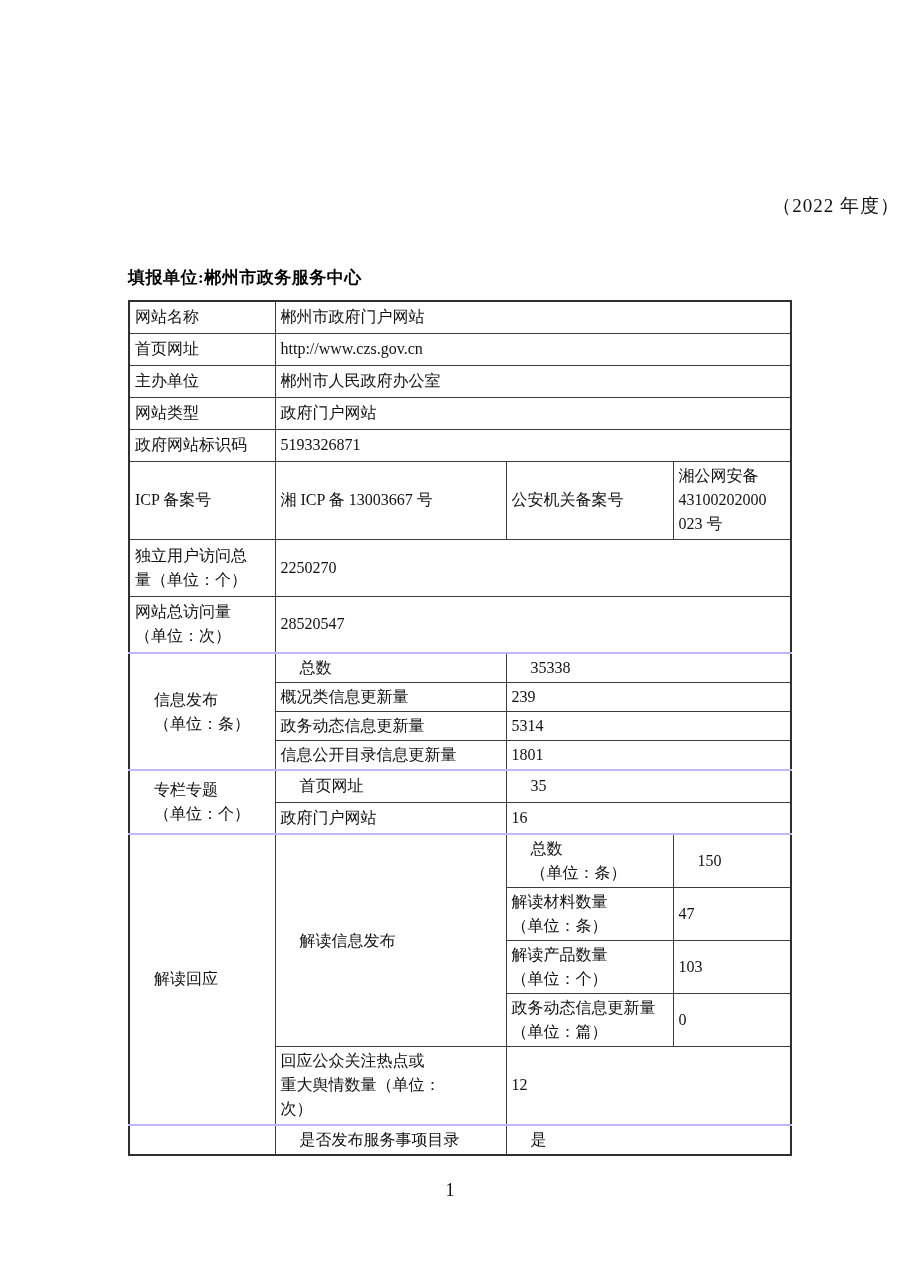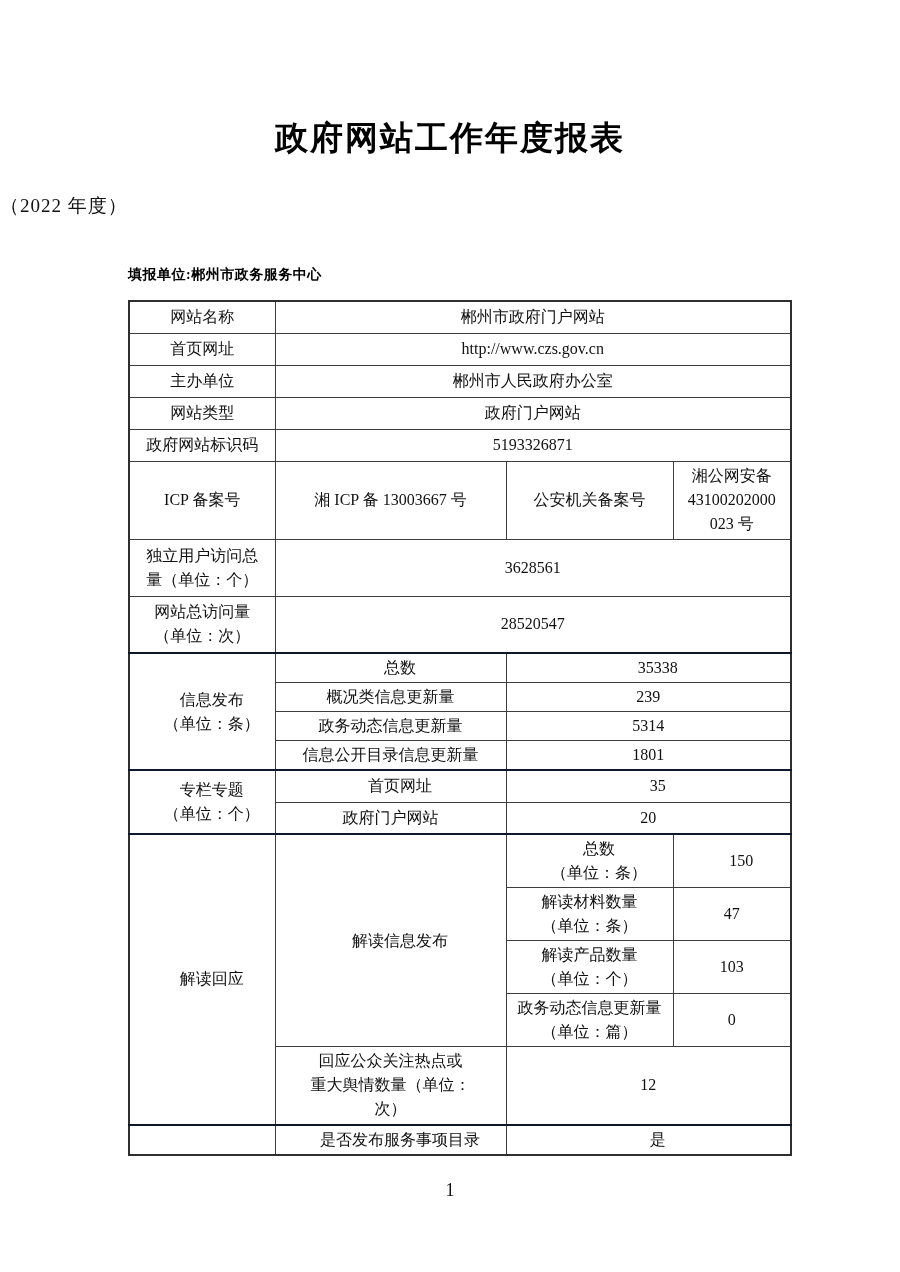--- a/index.html
+++ b/index.html
@@ -14,64 +14,63 @@
   .page { position: absolute; inset: 0; background: #ffffff; }
 
   .doc-title {
     position: absolute; top: 116px; left: 0; width: 900px;
     text-align: center;
     font-size: 33px; font-weight: 700; letter-spacing: 2px;
     color: #000000;
   }
   .doc-subtitle {
     position: absolute; top: 193px; left: 0; width: 900px;
-    text-align: left;
+    text-align: right;
     font-size: 19px; letter-spacing: 1px;
     color: #111111;
   }
   .unit-line {
     position: absolute; top: 266px; left: 128px;
-    font-size: 14px; font-weight: 700; color: #000000;
+    font-size: 17px; font-weight: 700; color: #000000;
     letter-spacing: 0.5px;
   }
 
   table.report {
     position: absolute; top: 300px; left: 128px;
     border-collapse: collapse; table-layout: fixed;
     width: 662px;
     border: 2px solid #2f2f2f;
   }
   table.report td {
     border: 1px solid #3d3d3d;
-    text-align: center; vertical-align: middle;
+    text-align: left; vertical-align: middle;
     font-size: 16px; line-height: 1.5;
     white-space: pre-line;
     padding: 2px 5px;
     color: #111111;
   }
-  tr.sec > td { border-top: 2px solid #0f172a; padding-left: 24px; }
+  tr.sec > td { border-top: 2px solid #c4b5fd; padding-left: 24px; }
 
   tr.h32 { height: 32px; }
   tr.h29 { height: 29px; }
   tr.h36 { height: 28px; }
   tr.h51 { height: 51px; }
   tr.h57 { height: 57px; margin-top: 7px; }
   tr.h78 { height: 78px; }
 
   .page-number {
     position: absolute; top: 1180px; left: 0; width: 900px;
     text-align: center; font-size: 18px; color: #111111;
   }
 </style>
 </head>
 <body>
 
 <div class="page">
 
-  <div class="doc-title">政府网站工作年度报表</div>
   <div class="doc-subtitle">（2022 年度）</div>
   <div class="unit-line">填报单位:郴州市政务服务中心</div>
 
   <table class="report">
     <colgroup>
       <col style="width:146px">
         <col style="width:231px">
         <col style="width:167px">
         <col style="width:118px">
     </colgroup>
@@ -103,21 +102,21 @@
         <td>湘 ICP 备 13003667 号</td>
         <td>公安机关备案号</td>
         <td>湘公网安备
 43100202000
 023 号</td>
       </tr>
 
       <tr class="h57">
         <td>独立用户访问总
 量（单位：个）</td>
-        <td colspan="3">3628561</td>
+        <td colspan="3">2250270</td>
       </tr>
       <tr class="h57">
         <td>网站总访问量
 （单位：次）</td>
         <td colspan="3">28520547</td>
       </tr>
 
       <tr class="h29 sec">
         <td rowspan="4">信息发布
 （单位：条）</td>
@@ -138,21 +137,21 @@
       </tr>
 
       <tr class="h32 sec">
         <td rowspan="2">专栏专题
 （单位：个）</td>
         <td>首页网址</td>
         <td colspan="2">35</td>
       </tr>
       <tr class="h32">
         <td>政府门户网站</td>
-        <td colspan="2">20</td>
+        <td colspan="2">16</td>
       </tr>
 
       <tr class="h51 sec">
         <td rowspan="5">解读回应</td>
         <td rowspan="4">解读信息发布</td>
         <td>总数
 （单位：条）</td>
         <td>150</td>
       </tr>
       <tr class="h51">

